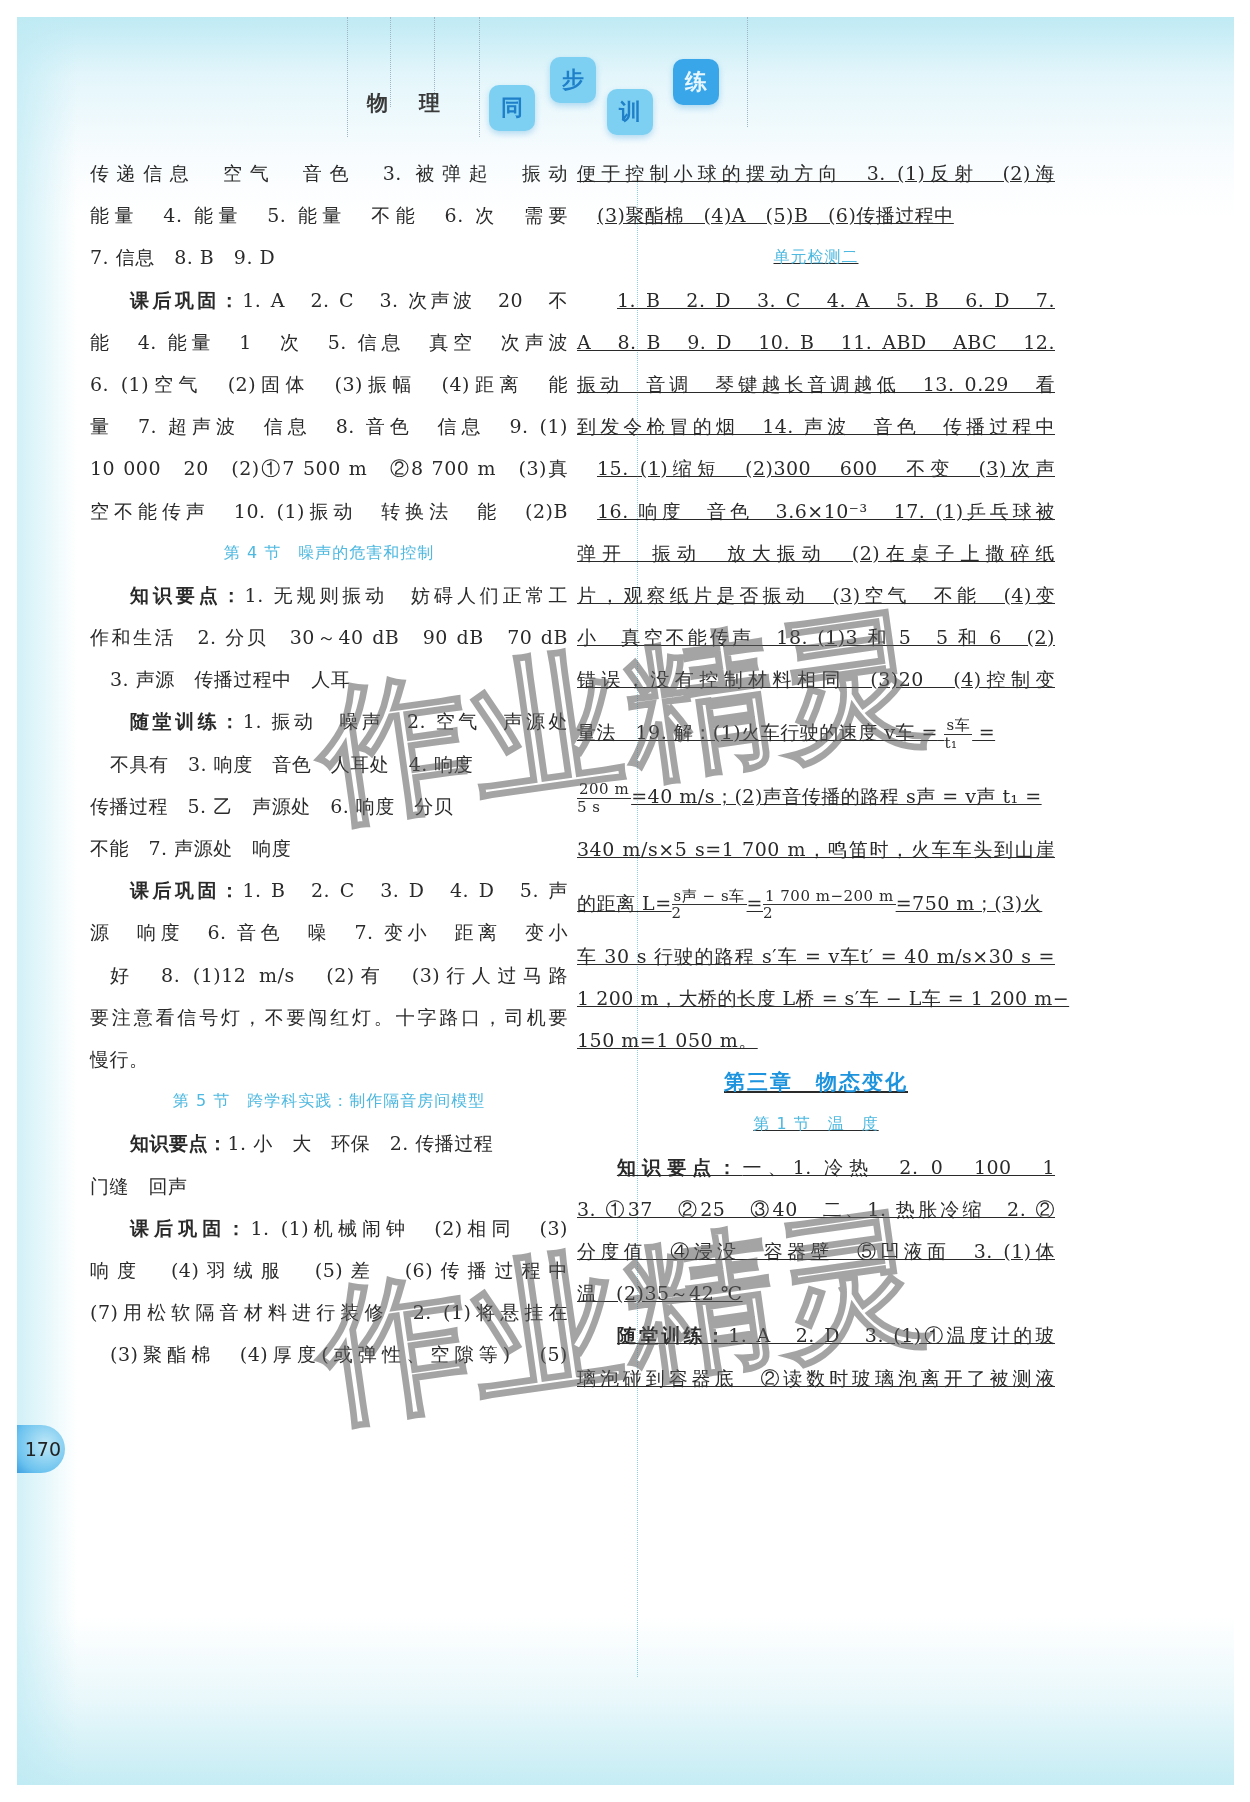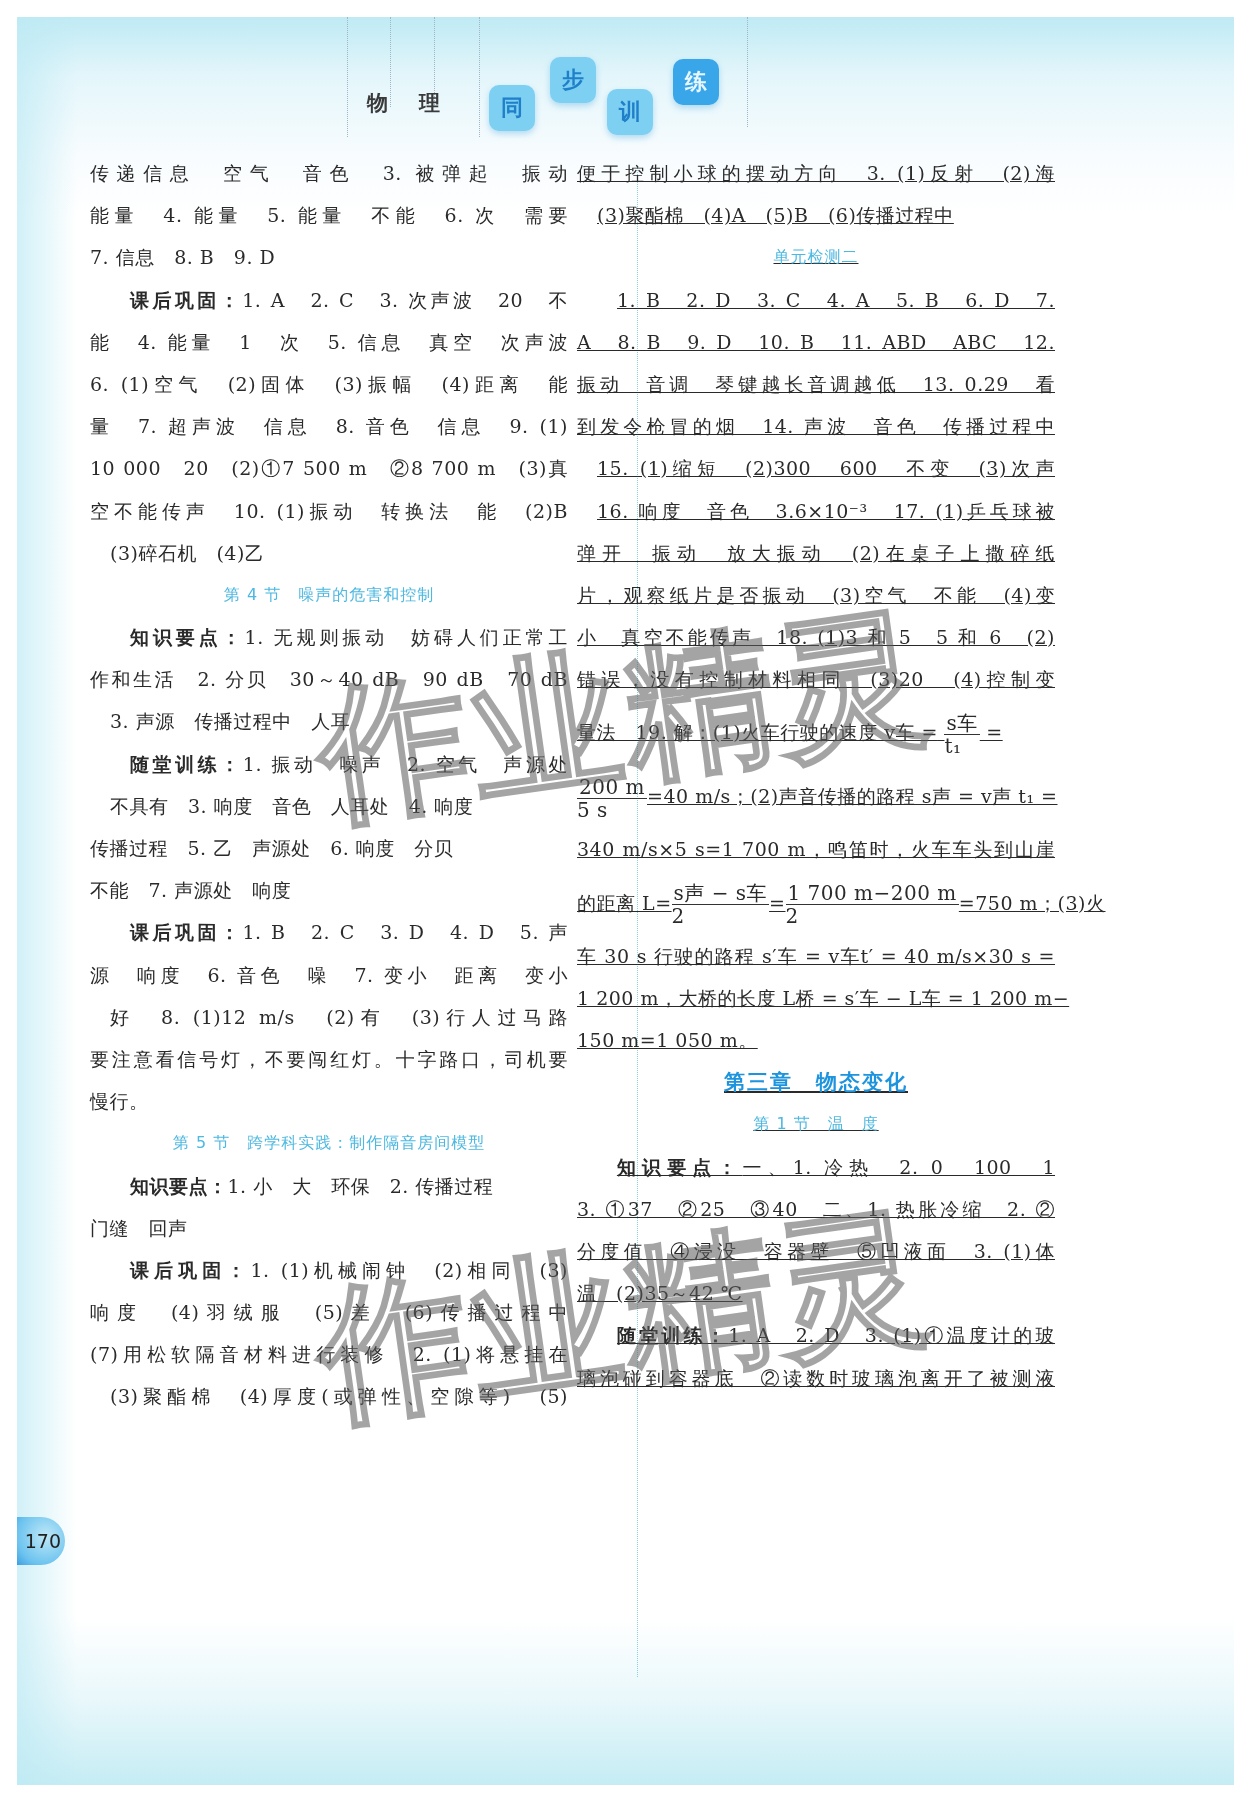--- a/index.html
+++ b/index.html
@@ -48,26 +48,26 @@
   .line b { font-family: "DejaVu Sans", sans-serif; font-weight: bold; }
   .sec-title {
     height: 42.2px; line-height: 42.2px; text-align: center; font-size: 16px;
     color: #4db8e0; font-family: "DejaVu Sans", sans-serif; letter-spacing: 1px;
   }
   .chapter-title {
     height: 42.2px; line-height: 42.2px; text-align: center; font-size: 21px;
     color: #1d94dd; font-family: "DejaVu Sans", sans-serif; font-weight: bold; letter-spacing: 2px;
   }
   .line.tall { height: 64px; line-height: 64px; }
-  .frac { display: inline-block; vertical-align: middle; text-align: center; line-height: 1.1; font-size: 20px; }
+  .frac { display: inline-block; vertical-align: middle; text-align: center; line-height: 1.1; font-size: 15px; }
   .frac .num { display: block; border-bottom: 1px solid #333; padding: 0 2px; }
   .frac .den { display: block; }
 
   .pagenum {
-    position: absolute; left: 0px; top: 1500px; width: 48px; height: 48px;
+    position: absolute; left: 0px; top: 1408px; width: 48px; height: 48px;
     border-radius: 0 24px 24px 0;
     background: radial-gradient(circle at 60% 40%, #bfe8f7, #6cc3ef 70%, #3d9fe0);
     font-family: "DejaVu Sans", sans-serif; font-size: 19px; color: #222;
     display: flex; align-items: center; justify-content: flex-end; padding-right: 4px; box-sizing: border-box;
   }
   .watermark {
     position: absolute; font-family: "DejaVu Sans", sans-serif; font-weight: bold;
     font-size: 150px; color: transparent; -webkit-text-stroke: 2px rgba(90,90,90,0.55);
     letter-spacing: 4px; transform: rotate(-8deg); pointer-events: none; white-space: nowrap;
   }
@@ -97,21 +97,20 @@
     <div class="line">传递信息　空气　音色　3. 被弹起　振动</div>
     <div class="line">能量　4. 能量　5. 能量　不能　6. 次　需要</div>
     <div class="line last">7. 信息　8. B　9. D</div>
 
     <div class="line indent"><b>课后巩固：</b><span>1. A　2. C　3. 次声波　20　不</span></div>
     <div class="line">能　4. 能量　1　次　5. 信息　真空　次声波</div>
     <div class="line">6. (1)空气　(2)固体　(3)振幅　(4)距离　能</div>
     <div class="line">量　7. 超声波　信息　8. 音色　信息　9. (1)</div>
     <div class="line">10 000　20　(2)①7 500 m　②8 700 m　(3)真</div>
     <div class="line">空不能传声　10. (1)振动　转换法　能　(2)B</div>
-    <div class="line last indent-s">(3)碎石机　(4)乙</div>
 
     <div class="sec-title">第 4 节　噪声的危害和控制</div>
     <div class="line indent"><b>知识要点：</b><span>1. 无规则振动　妨碍人们正常工</span></div>
     <div class="line">作和生活　2. 分贝　30～40 dB　90 dB　70 dB</div>
     <div class="line last indent-s">3. 声源　传播过程中　人耳</div>
 
     <div class="line indent"><b>随堂训练：</b><span>1. 振动　噪声　2. 空气　声源处</span></div>
     <div class="line last indent-s">不具有　3. 响度　音色　人耳处　4. 响度</div>
     <div class="line last">传播过程　5. 乙　声源处　6. 响度　分贝</div>
     <div class="line last">不能　7. 声源处　响度</div>

